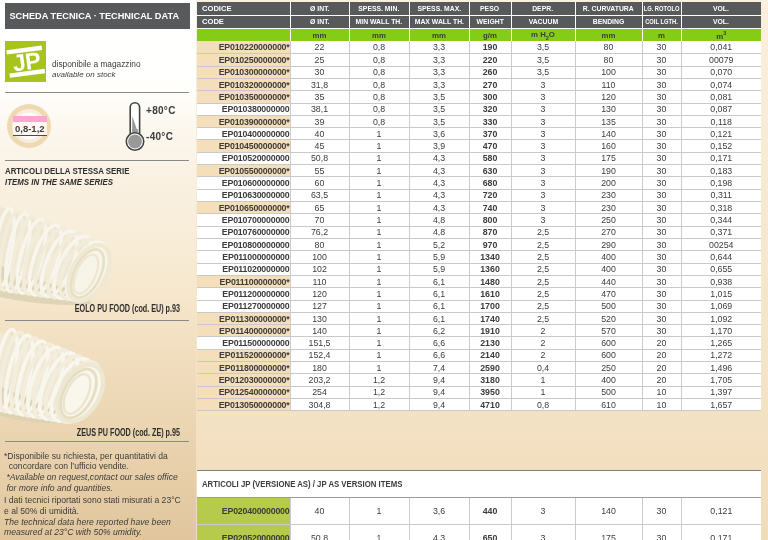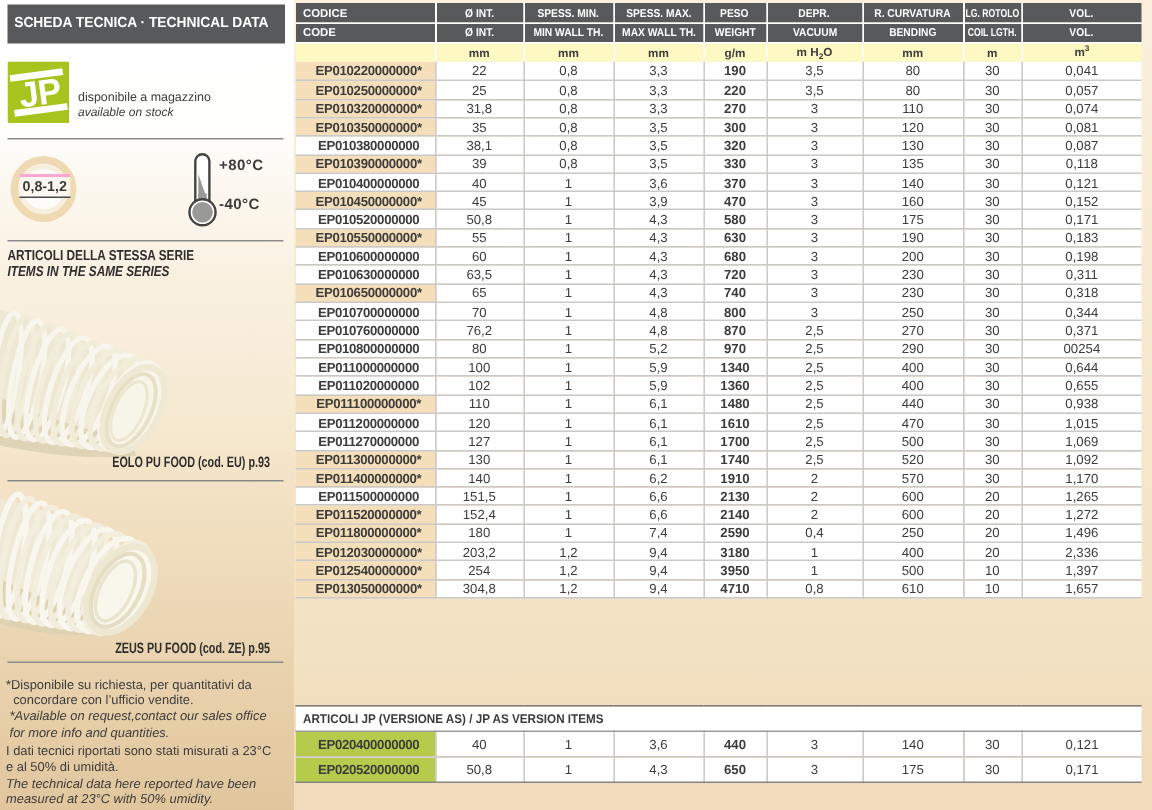--- a/index.html
+++ b/index.html
@@ -7,45 +7,45 @@
 .left{position:absolute;left:0;top:0;width:196px;height:540px;
 background:linear-gradient(180deg,#ffffff 0px,#fffffe 80px,#fcf7ee 130px,#f9f0e0 185px,rgba(248,238,220,0) 310px);}
 .tbar{position:absolute;left:5px;top:3px;width:185px;height:26px;background:#58595b;color:#fff;
 font-size:9.7px;font-weight:bold;line-height:26px;white-space:nowrap}
 .tbar span{display:inline-block;transform:scaleX(.95)}
 .hl{position:absolute;left:5px;width:184px;height:0;border-top:1px solid #8a8a8a}
 .dispo{position:absolute;left:52px;top:59px;font-size:8.3px;line-height:10px;color:#3c3c3b}
 .dispo i{font-size:8px}
 .temp{position:absolute;left:146px;font-size:10px;font-weight:bold;color:#3c3c3b;letter-spacing:.3px}
 .badge{position:absolute;left:13px;top:116px;font-size:9.5px;font-weight:bold;color:#3c3c3b;
-border-top:2px solid #f9a8d4;border-bottom:1px solid #4a4a4a;padding:0 2px;line-height:13px;background:rgba(252,248,240,.75)}
+border-top:6px solid #f9a8d4;border-bottom:1px solid #4a4a4a;padding:0 2px;line-height:13px;background:rgba(252,248,240,.75)}
 .sh{position:absolute;left:5px;font-size:9.6px;font-weight:bold;color:#2e2e2d;transform:scaleX(.82);transform-origin:0 0;white-space:nowrap}
 .cap{position:absolute;left:0;width:180px;font-size:10px;font-weight:bold;color:#2e2e2d;text-align:right;white-space:nowrap;transform:scaleX(.72);transform-origin:100% 50%}
 .fn{position:absolute;left:4px;font-size:8.6px;line-height:10.8px;color:#3c3c3b}
 .fn i,.cap i{font-style:italic}
 
 .tblwrap{position:absolute;left:197px;top:2px;width:564px}
 table{border-collapse:collapse;table-layout:fixed;width:564px;font-size:8.8px;color:#3c3c3b}
 col.c0{width:93px}col.c1{width:59px}col.c2{width:60px}col.c3{width:60px}col.c4{width:42px}
 col.c5{width:64px}col.c6{width:67px}col.c7{width:39px}col.c8{width:80px}
 td,th{padding:0;text-align:center;vertical-align:middle;overflow:hidden;white-space:nowrap}
 tr.h1 th{background:#58595b;color:#fff;font-size:7.6px;font-weight:bold;height:13.3px;border-bottom:1px solid #fff;border-right:1px solid #fff}
 tr.h1 th:last-child{border-right:none}
 tr.h1 th.c{text-align:left;padding-left:5px}
 .hx{display:inline-block;transform:scaleX(.9)}
 .hx2{display:inline-block;transform:scaleX(.76);margin:0 -8px}
-tr.u td{background:#fef9c3;font-weight:bold;font-size:7.8px;height:12.9px;border-right:1px solid #fff}
+tr.u td{background:#84cc16;font-weight:bold;font-size:7.8px;height:12.9px;border-right:1px solid #fff}
 tr.u td:last-child{border-right:none}
 tbody tr{height:12.32px}
 tbody td{background:#fff;border-bottom:1px solid #c9c9c9;border-right:1px solid #ccc}
 tbody td:last-child{border-right:none}
-td.c{text-align:center;padding-left:5px;font-weight:bold;font-size:8.8px;letter-spacing:-.2px}
+td.c{text-align:right;padding-left:5px;font-weight:bold;font-size:8.8px;letter-spacing:-.2px}
 tr.st td.c{background:#f5dfba}
 td.b{font-weight:bold}
-.astab tbody tr{height:17px}
+.astab tbody tr{height:27px}
 .astab .ashead td{background:#fff;font-weight:bold;font-size:8.4px;text-align:left;padding-left:5px;
 border-top:1px solid #7d7d7d;border-bottom:1px solid #9a9a9a;border-right:none;height:13px}
 .astab tr.gr td.c{background:#b6cb4b}
 .astab tr.last td{border-bottom:1px solid #848484}
 .mainbot{border-bottom:1px solid #8b8b8b}
 </style></head><body>
 <div class="left"></div>
 <div style="position:absolute;left:0;top:0;width:196px;height:540px;background:linear-gradient(180deg,rgba(200,160,100,0) 55%,rgba(195,155,95,.18) 80%,rgba(190,150,90,.30) 100%)"></div>
 <div class="tbar"><span>SCHEDA TECNICA · TECHNICAL DATA</span></div>
 
@@ -189,21 +189,32 @@
         </tr>
 <tr class="st">
           <td class="c">EP010250000000*</td>
           <td>25</td>
           <td>0,8</td>
           <td>3,3</td>
           <td class="b">220</td>
           <td>3,5</td>
           <td>80</td>
           <td>30</td>
-          <td>0,057</td>
+          <td>00079</td>
+        </tr>
+<tr class="st">
+          <td class="c">EP010300000000*</td>
+          <td>30</td>
+          <td>0,8</td>
+          <td>3,3</td>
+          <td class="b">260</td>
+          <td>3,5</td>
+          <td>100</td>
+          <td>30</td>
+          <td>0,070</td>
         </tr>
 <tr class="st">
           <td class="c">EP010320000000*</td>
           <td>31,8</td>
           <td>0,8</td>
           <td>3,3</td>
           <td class="b">270</td>
           <td>3</td>
           <td>110</td>
           <td>30</td>
@@ -464,21 +475,21 @@
         </tr>
 <tr class="st">
           <td class="c">EP012030000000*</td>
           <td>203,2</td>
           <td>1,2</td>
           <td>9,4</td>
           <td class="b">3180</td>
           <td>1</td>
           <td>400</td>
           <td>20</td>
-          <td>2,336</td>
+          <td>1,705</td>
         </tr>
 <tr class="st">
           <td class="c">EP012540000000*</td>
           <td>254</td>
           <td>1,2</td>
           <td>9,4</td>
           <td class="b">3950</td>
           <td>1</td>
           <td>500</td>
           <td>10</td>

